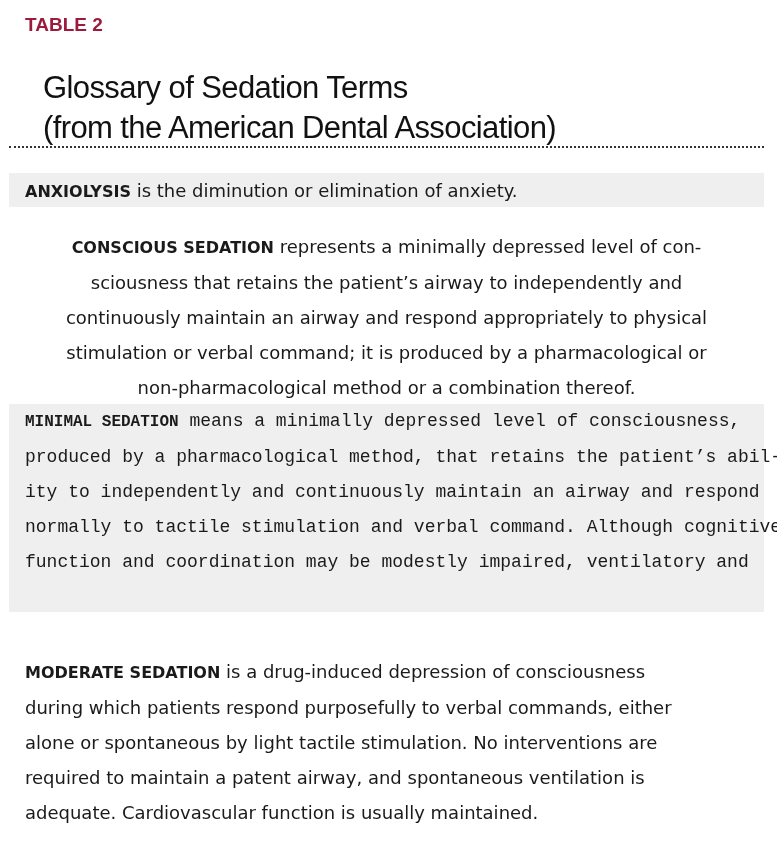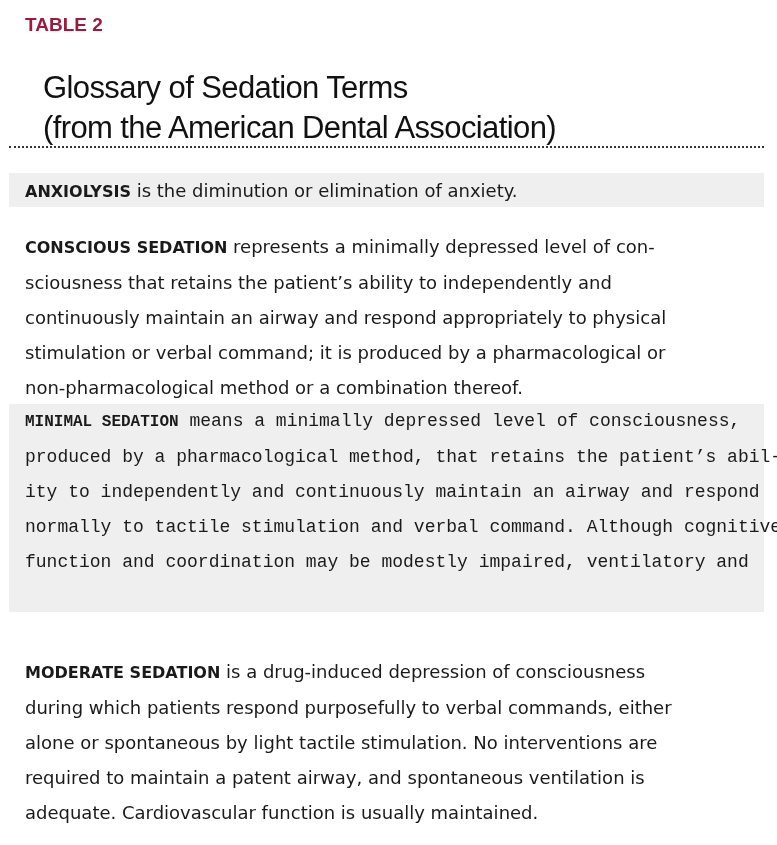--- a/index.html
+++ b/index.html
@@ -67,21 +67,21 @@
     .term {
       font-weight: bold;
       font-size: 16px;
       letter-spacing: 0px;
     }
     .line {
       display: block;
       white-space: nowrap;
     }
     #entry-anxiolysis { top: 173px; height: 34px; }
-    #entry-conscious { top: 229px; }
+    #entry-conscious { top: 229px; text-align: center; }
     #entry-minimal { top: 404px; height: 208px; font-family: Liberation Mono, monospace; }
     #entry-moderate { top: 654px; }
   </style>
 </head>
 <body>
 
 <div class="table-label">TABLE 2</div>
 
 <h1 class="title">
   <span class="title-line">Glossary of Sedation Terms</span>
@@ -89,21 +89,21 @@
 </h1>
 
 <div class="divider"></div>
 
 <div class="entry shaded" id="entry-anxiolysis">
   <span class="line"><span class="term">ANXIOLYSIS</span><span> is the diminution or elimination of anxiety.</span></span>
 </div>
 
 <div class="entry" id="entry-conscious">
   <span class="line"><span class="term">CONSCIOUS SEDATION</span><span> represents a minimally depressed level of con-</span></span>
-  <span class="line">sciousness that retains the patient’s ability to independently and</span>
+  <span class="line">sciousness that retains the patient’s airway to independently and</span>
   <span class="line">continuously maintain an airway and respond appropriately to physical</span>
   <span class="line">stimulation or verbal command; it is produced by a pharmacological or</span>
   <span class="line">non-pharmacological method or a combination thereof.</span>
 </div>
 
 <div class="entry shaded" id="entry-minimal">
   <span class="line"><span class="term">MINIMAL SEDATION</span><span> means a minimally depressed level of consciousness,</span></span>
   <span class="line">produced by a pharmacological method, that retains the patient’s abil-</span>
   <span class="line">ity to independently and continuously maintain an airway and respond</span>
   <span class="line">normally to tactile stimulation and verbal command. Although cognitive</span>

